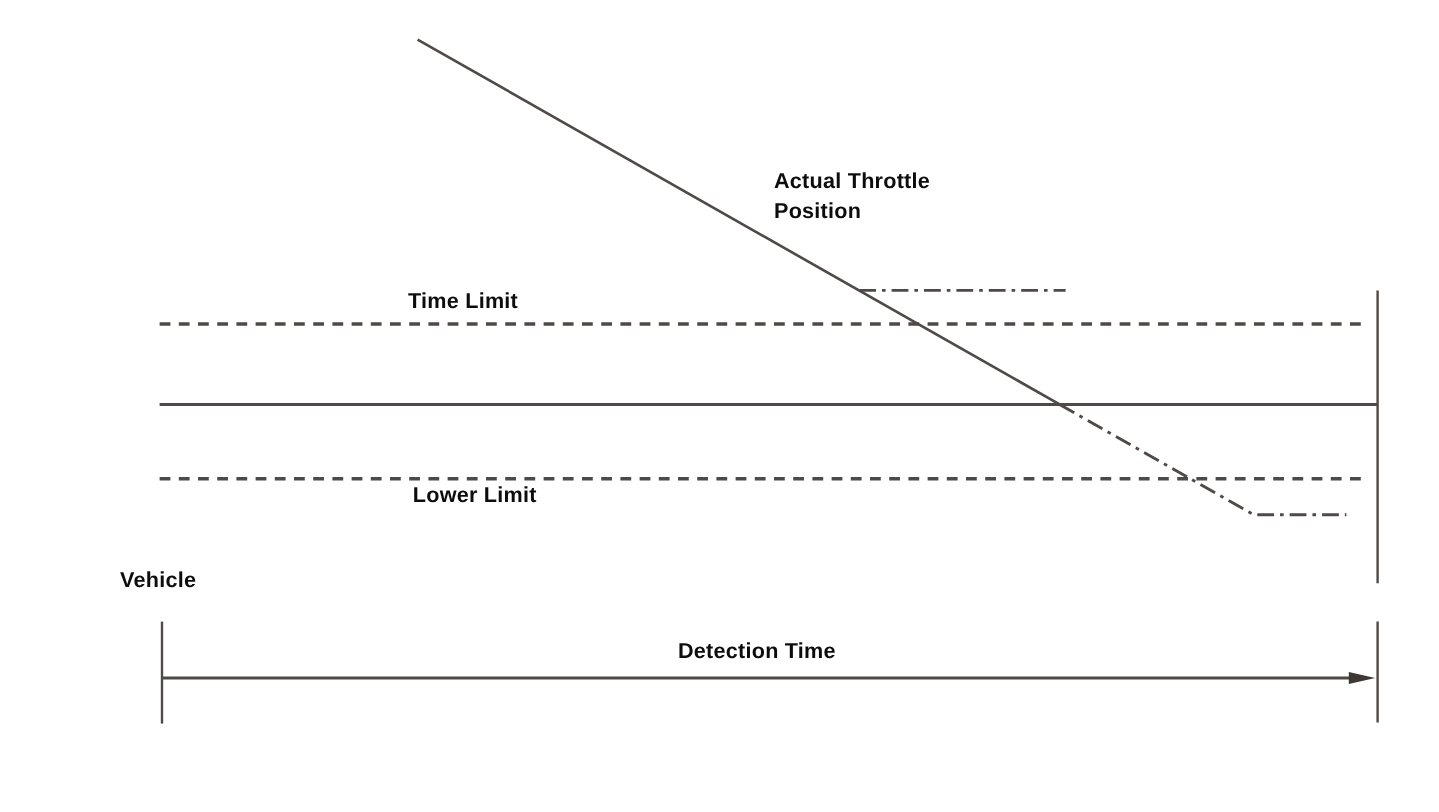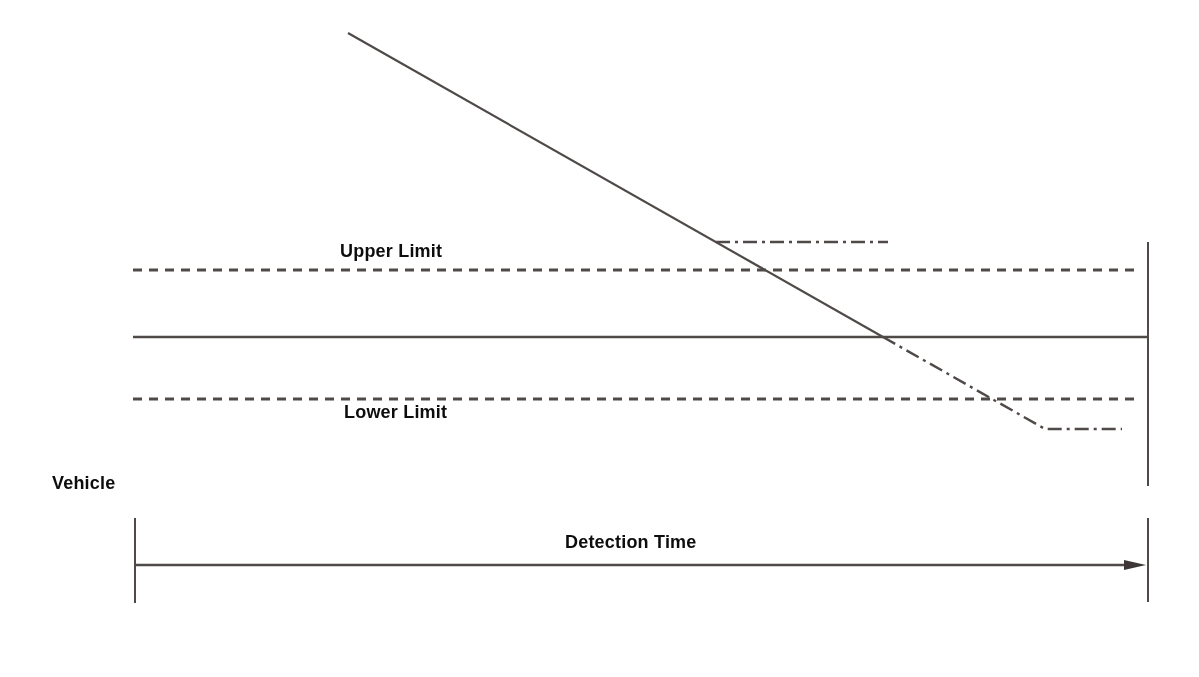--- a/index.html
+++ b/index.html
@@ -23,21 +23,21 @@
   .lbl {
     position: absolute;
     font-weight: 700;
     font-size: 18px;
     line-height: 18px;
     color: #0d0d0d;
     white-space: nowrap;
     letter-spacing: 0.2px;
   }
   .lbl.two-line { line-height: 25px; }
-  .lbl.vehicle  { line-height: 21px; }
+  .lbl.vehicle  { line-height: 21px; margin-left: 48px; }
 </style>
 </head>
 <body>
 
 <div class="figure">
 
   <svg width="1199" height="677" viewBox="0 0 1199 677">
 
     <line x1="133" y1="270" x2="1140" y2="270" stroke="#4f4a47" stroke-width="3" stroke-dasharray="9 7"></line>
 
@@ -54,22 +54,26 @@
     <line x1="1148" y1="242" x2="1148" y2="486" stroke="#4f4a47" stroke-width="2"></line>
 
     <line x1="1148" y1="518" x2="1148" y2="602" stroke="#4f4a47" stroke-width="2"></line>
 
     <line x1="135" y1="518" x2="135" y2="603" stroke="#4f4a47" stroke-width="2"></line>
 
     <line x1="135" y1="565" x2="1126" y2="565" stroke="#4f4a47" stroke-width="2.4"></line>
     <polygon points="1146,565 1124,560 1124,570" fill="#3d3835"></polygon>
   </svg>
 
+  <div class="lbl two-line" style="left:645px; top:139px;">
+    <div>Actual Throttle</div>
+    <div>Position</div>
+  </div>
 
-  <div class="lbl" style="left:340px; top:242px;">Upper Limit</div>
+  <div class="lbl" style="left:340px; top:242px;">Time Limit</div>
 
 
   <div class="lbl" style="left:344px; top:403px;text-align:right;">Lower Limit</div>
 
   <div class="lbl vehicle" style="left:52px; top:473px;">
     <div>Vehicle</div>
   </div>
 
   <div class="lbl" style="left:565px; top:533px;">Detection Time</div>
 

